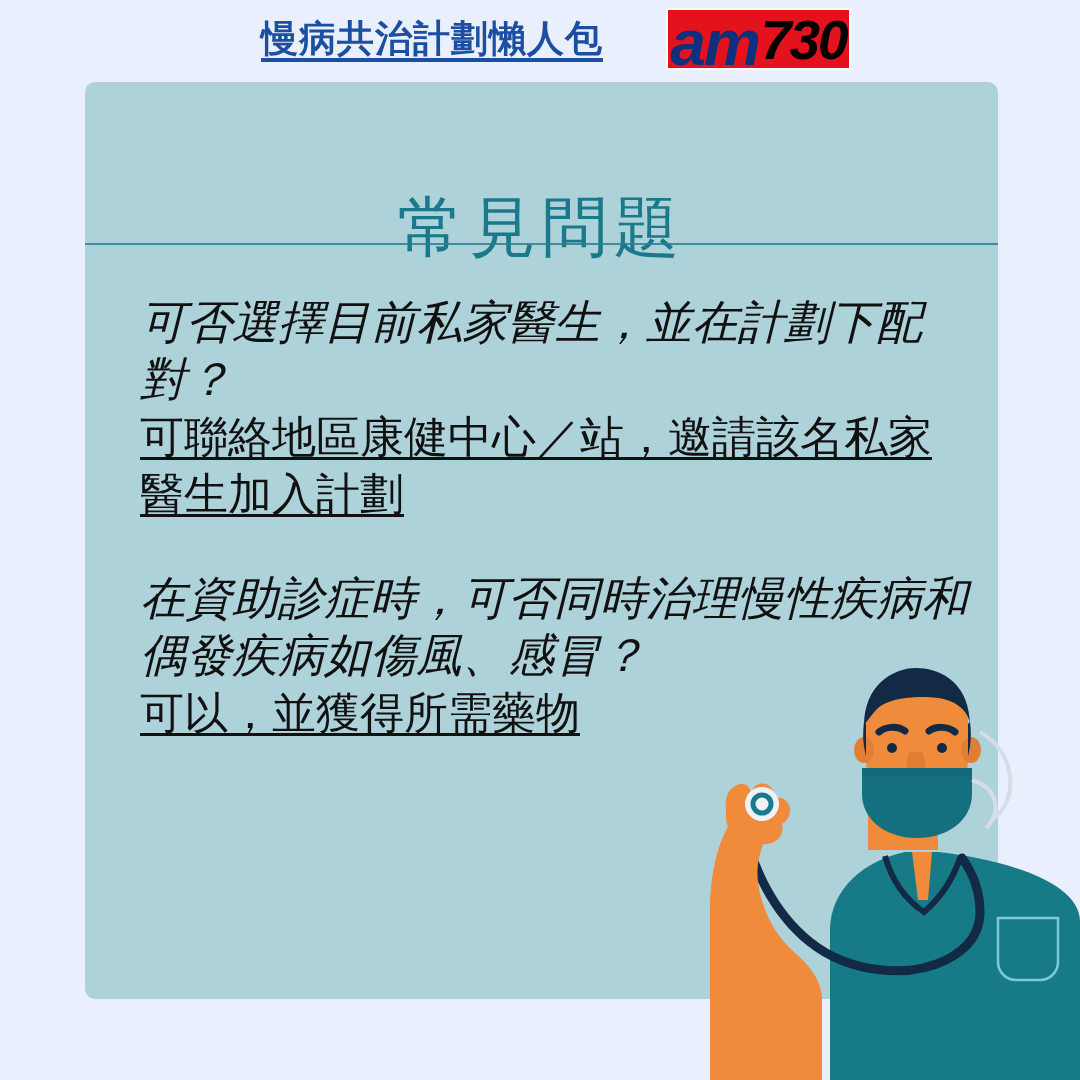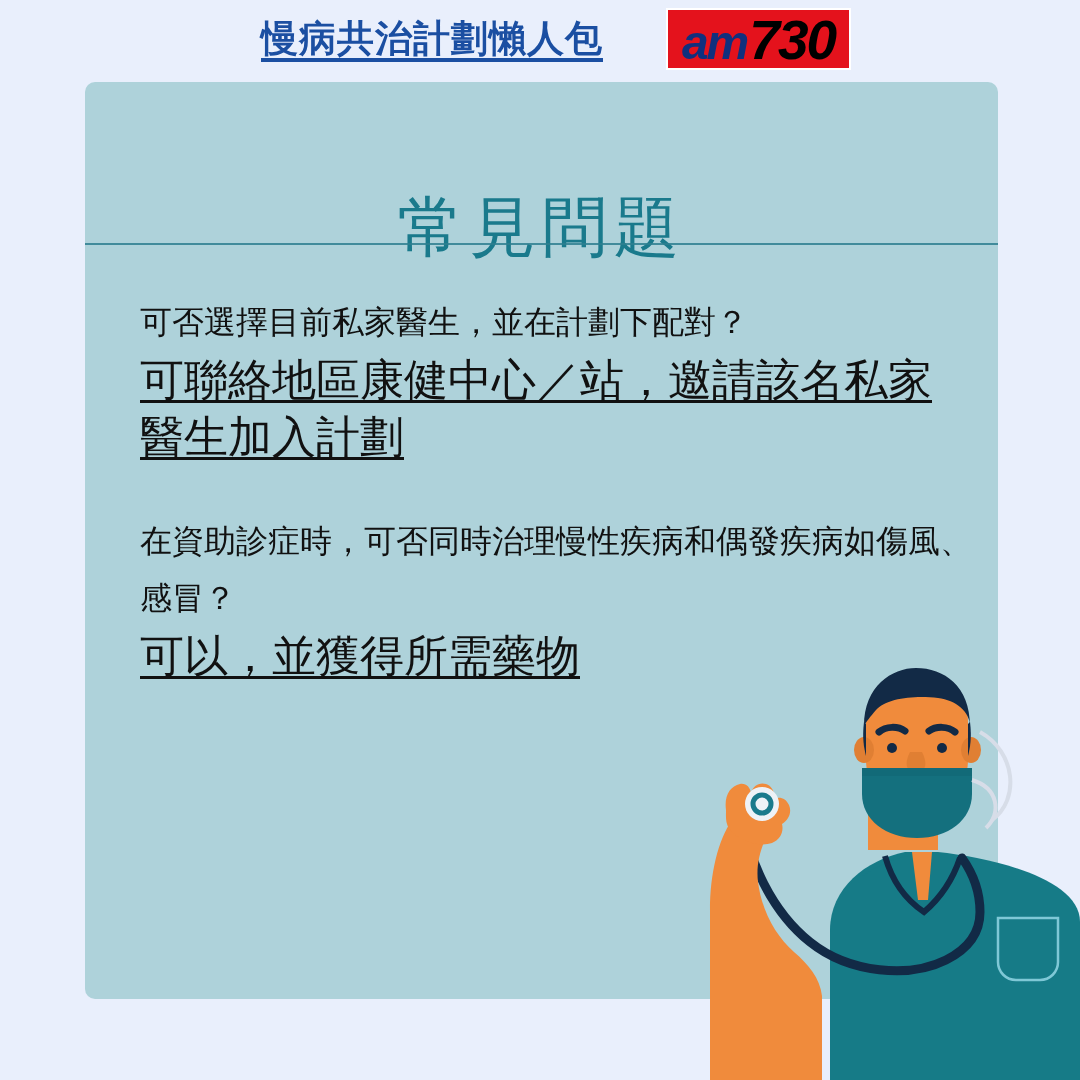--- a/index.html
+++ b/index.html
@@ -52,21 +52,21 @@
     height: 62px;
     background: #e4121c;
     border: 2px solid #ffffff;
     box-sizing: border-box;
     display: flex;
     align-items: center;
     justify-content: center;
     overflow: hidden;
   }
   .logo-am {
-    font-size: 48px;
+    font-size: 64px;
     font-weight: bold;
     font-style: italic;
     color: #10307e;
     line-height: 0.95;
     letter-spacing: -2px;
     transform: translateY(4px);
     font-family: "Liberation Sans", "DejaVu Sans", sans-serif;
   }
   .logo-730 {
     font-size: 55px;
@@ -114,26 +114,27 @@
 
   
   .qa-body {
     position: absolute;
     top: 212px;
     left: 55px;
     width: 840px;
   }
   .qa-block { margin-bottom: 48px; }
   .qa-question {
-    font-size: 32px;
+    font-size: 46px;
     line-height: 57px;
     color: #111111;
     letter-spacing: 0px;
     font-weight: normal;
     font-family: "Liberation Sans", "DejaVu Sans", sans-serif;
+    font-style: italic;
   }
   .qa-answer {
     font-size: 44px;
     line-height: 57px;
     color: #111111;
     font-weight: normal;
     display: inline;
     box-decoration-break: clone;
     -webkit-box-decoration-break: clone;
     border-bottom: 0;

